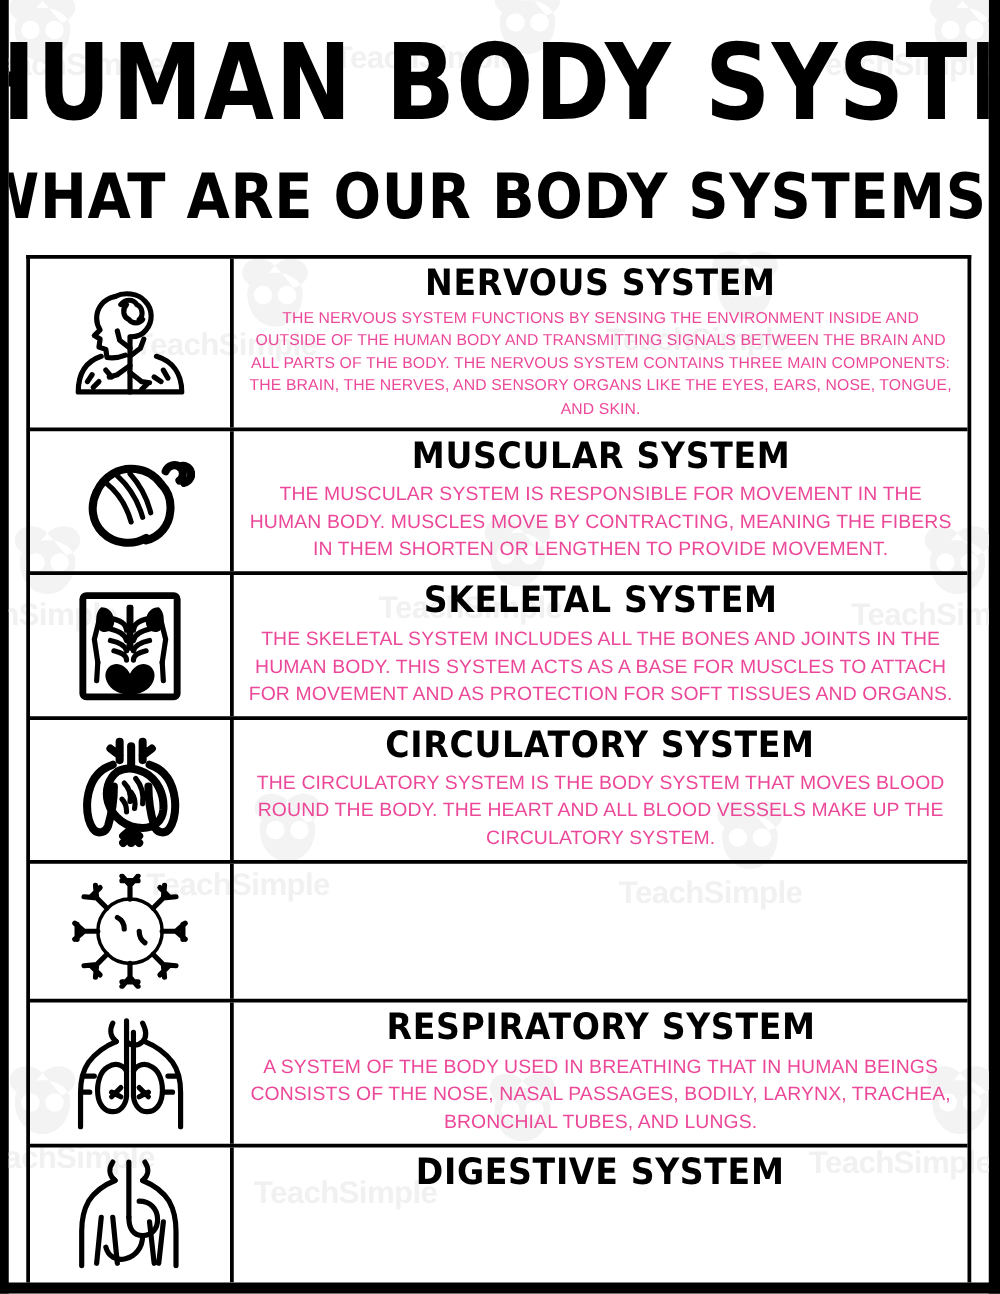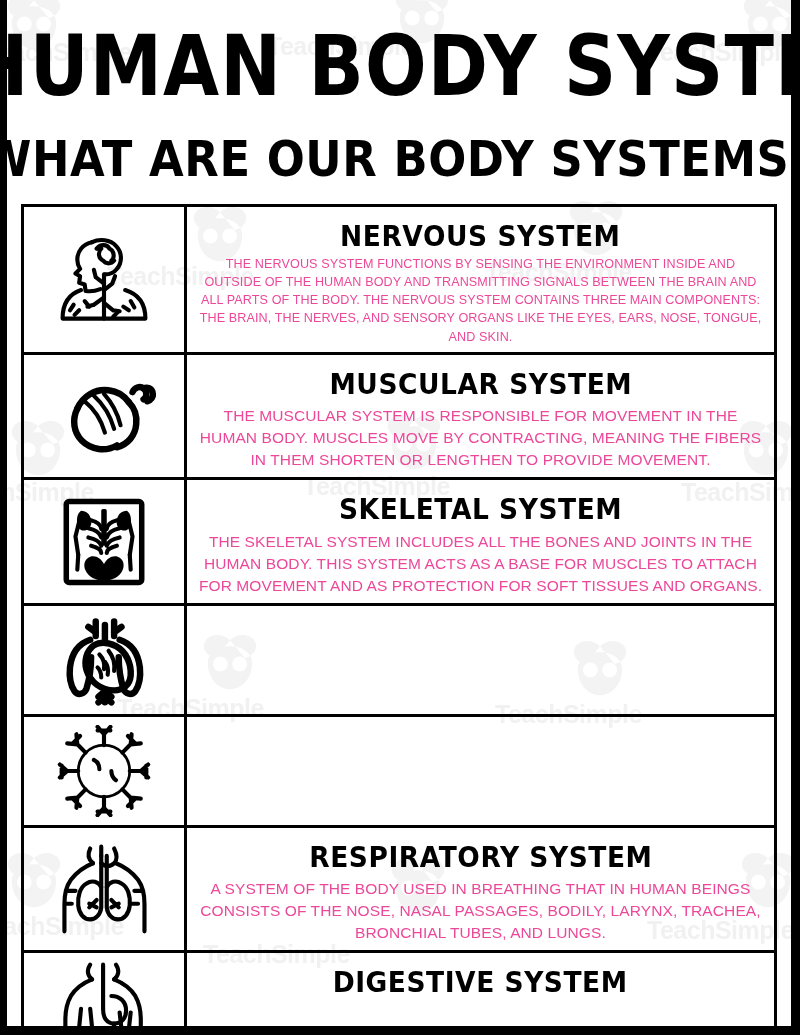--- a/index.html
+++ b/index.html
@@ -107,21 +107,20 @@
     height: 92px;
   }
   .text-cell {
     flex: 1 1 auto;
     display: flex;
     flex-direction: column;
     align-items: center;
     justify-content: flex-start;
     padding: 3px 10px 6px 10px;
     box-sizing: border-box;
-    margin-top: 10px;
   }
   .sys-name {
     font-family: "DejaVu Sans", sans-serif;
     font-weight: 700;
     font-size: 25px;
     line-height: 1.06;
     color: #000;
     letter-spacing: 0.5px;
     text-align: center;
     transform: scaleX(1.06) scaleY(1.16);
@@ -342,20 +341,24 @@
         <svg viewBox="0 0 110 100" aria-hidden="true">
           <path class="icon-line" d="M40 28c-12 4-20 14-22 30-1 10 1 20 5 26 4 5 11 3 13-3 3-10 5-22 5-34"></path>
           <path class="icon-line" d="M72 28c12 4 20 14 22 30 1 10-1 20-5 26-4 5-11 3-13-3-3-10-5-22-5-34"></path>
           <path class="icon-line" d="M46 8v16M66 8v16M38 14l8 6M74 14l-8 6"></path>
           <path class="icon-line" d="M56 12v18"></path>
           <path class="icon-line" d="M44 34c-8 6-11 17-8 27 4 13 16 22 30 22 10 0 17-6 18-16 1-13-5-26-16-32-8-4-17-5-24-1z"></path>
           <path class="icon-thin" d="M50 44c4 4 6 10 5 16M60 40c5 6 7 14 6 22M56 52c3 4 4 9 3 14M66 52c4 3 6 8 6 13M48 58c3 3 4 7 4 11"></path>
           <path class="icon-line" d="M56 82v14M49 90l7-6 7 6M49 96l7-6 7 6"></path>
         </svg>
       </div>
+      <div class="text-cell">
+        <div class="sys-name">CIRCULATORY SYSTEM</div>
+        <div class="sys-desc">THE CIRCULATORY SYSTEM IS THE BODY SYSTEM THAT MOVES BLOOD ROUND THE BODY. THE HEART AND ALL BLOOD VESSELS MAKE UP THE CIRCULATORY SYSTEM.</div>
+      </div>
     </div>
 
     <div class="row">
       <div class="icon-cell">
         <svg viewBox="0 0 110 100" aria-hidden="true">
           <circle cx="55" cy="50" r="28" fill="none" stroke="#000" stroke-width="3"></circle>
           <g class="icon-thin">
             <path d="M55 22V10M55 10l-7-8M55 10l7-8M48 6h14"></path>
             <path d="M75 30l9-9M84 21l1-11M84 21l11-1M81 12l8 8"></path>
             <path d="M83 50h12M95 50l8-7M95 50l8 7M101 44v13"></path>

